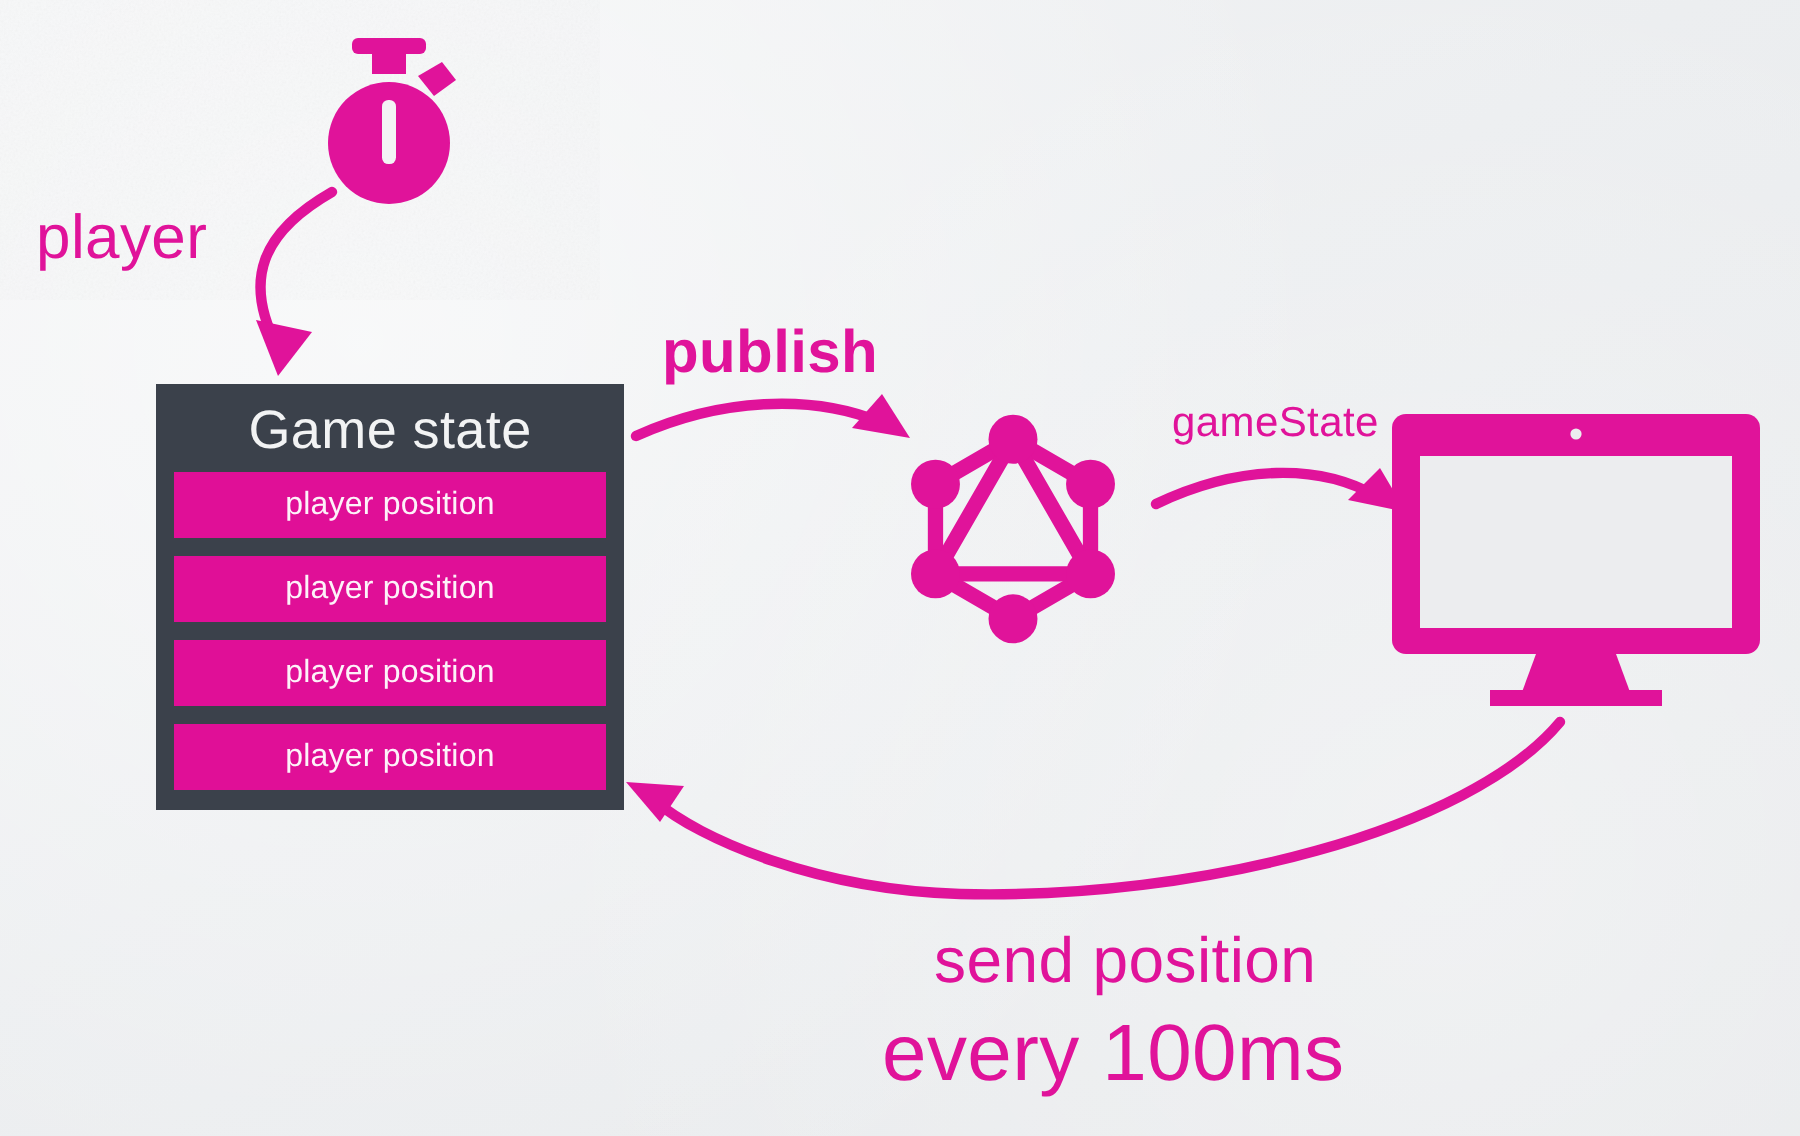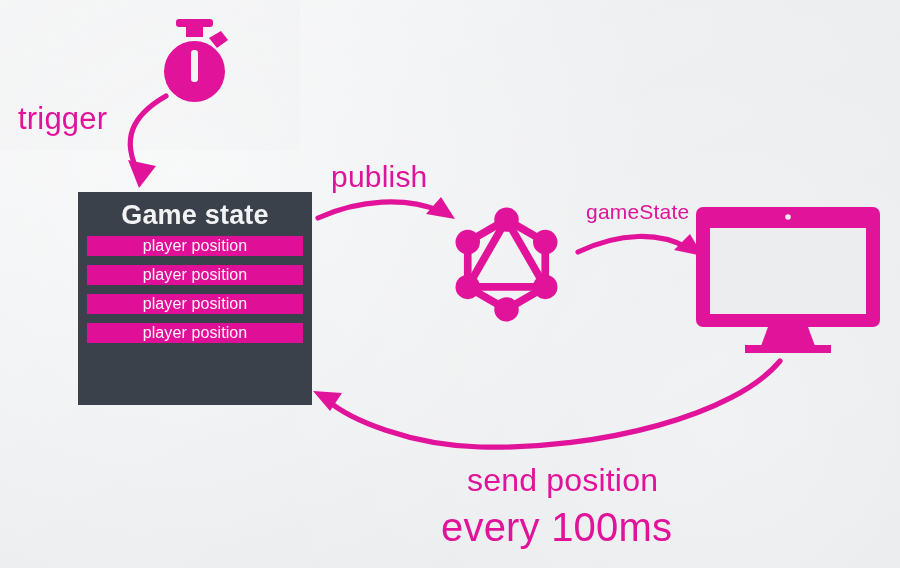--- a/index.html
+++ b/index.html
@@ -45,30 +45,30 @@
     height: 213px;
     background: #3b414b;
     box-sizing: border-box;
     padding: 6px 9px 8px 9px;
   }
   .panel-title {
     color: #f2f3f4;
     font-size: 27px;
     line-height: 34px;
     text-align: center;
-    font-weight: 700;
+    font-weight: 400;
     letter-spacing: 0.2px;
     white-space: nowrap;
   }
   .rows {
     margin-top: 4px;
   }
   .row {
     background: #e00f97;
-    height: 20px;
+    height: 33px;
     margin-bottom: 9px;
     display: flex;
     align-items: center;
     justify-content: center;
   }
   .row:last-child { margin-bottom: 0; }
   .row-label {
     color: #fdf2f9;
     font-size: 16px;
     font-weight: 300;
@@ -79,21 +79,21 @@
   
   .label {
     position: absolute;
     color: #e0139a;
     font-weight: 300;
     white-space: nowrap;
     letter-spacing: 0.2px;
   }
   #label-200ms  { left: 234px; top: 24px;  font-size: 32px; }
   #label-trigger{ left: 18px;  top: 101px; font-size: 31px; }
-  #label-publish{ left: 331px; top: 160px; font-size: 30px; }
+  #label-publish{ left: 331px; top: 160px; font-size: 30px; font-weight: bold; }
   #label-gamestate { left: 586px; top: 200px; font-size: 21px; }
   #label-send   { left: 447px; top: 462px; font-size: 32px; margin-left: 20px; }
   #label-every  { left: 441px; top: 505px; font-size: 40px; }
 </style>
 </head>
 <body>
 
 <div id="stage">
 
   <svg id="noise" xmlns="http://www.w3.org/2000/svg">
@@ -182,21 +182,21 @@
       <div class="row">
         <span class="row-label">player position</span>
       </div>
       <div class="row">
         <span class="row-label">player position</span>
       </div>
     </div>
   </div>
 
 
-  <div class="label" id="label-trigger">trigger</div>
+  <div class="label" id="label-trigger">player</div>
 
   <div class="label" id="label-publish">publish</div>
 
   <div class="label" id="label-gamestate">gameState</div>
 
   <div class="label" id="label-send">send position</div>
 
   <div class="label" id="label-every">every 100ms</div>
 
 </div>

